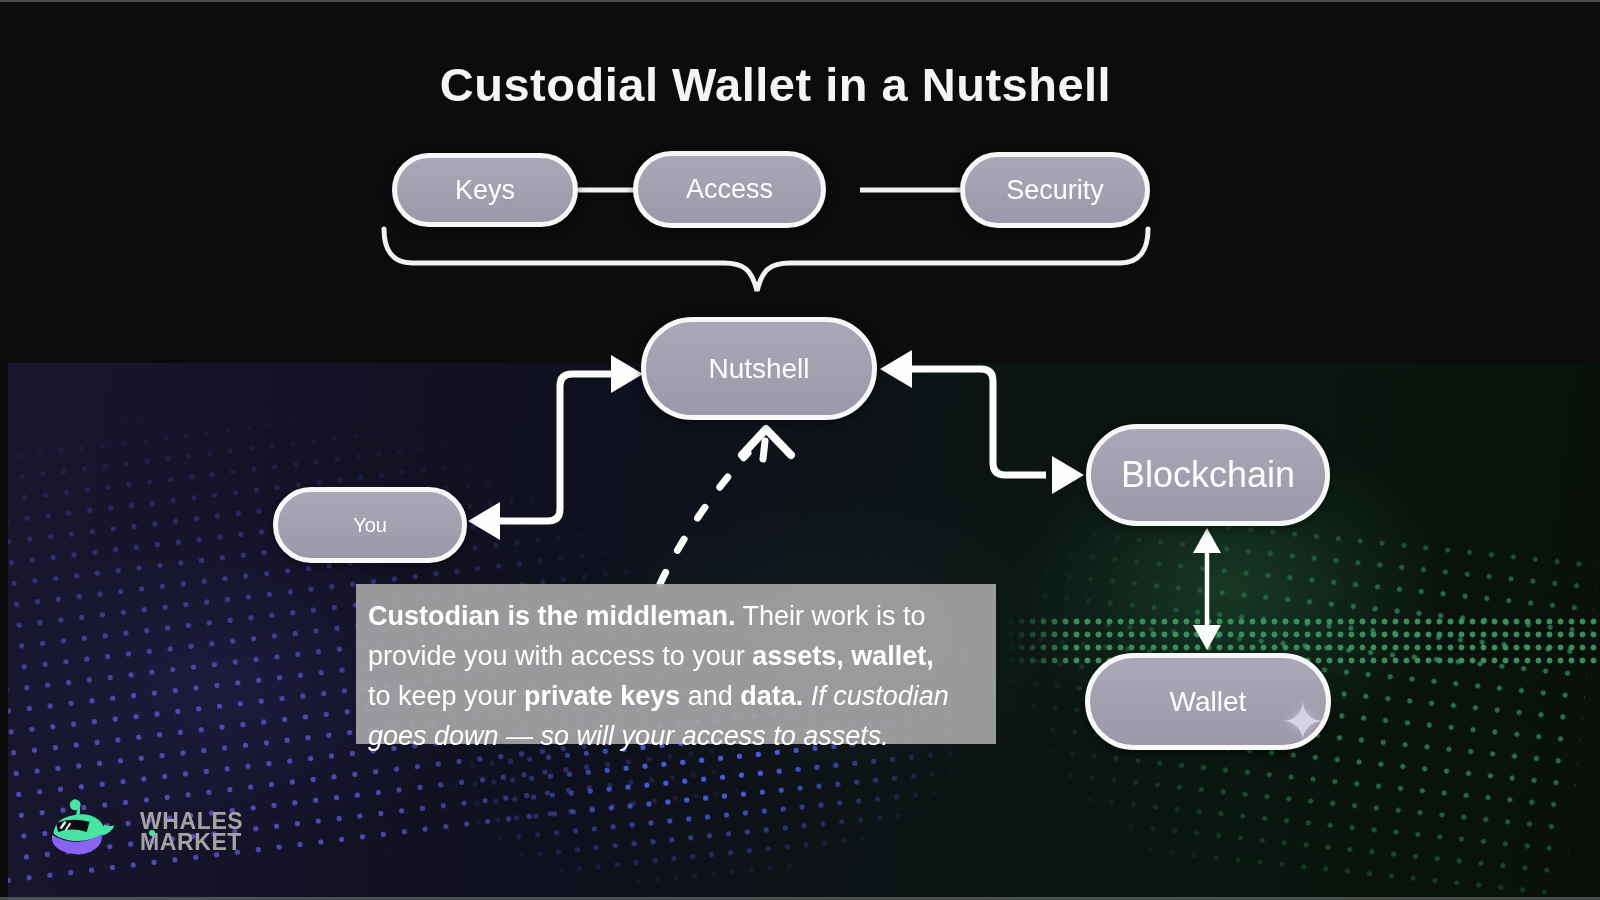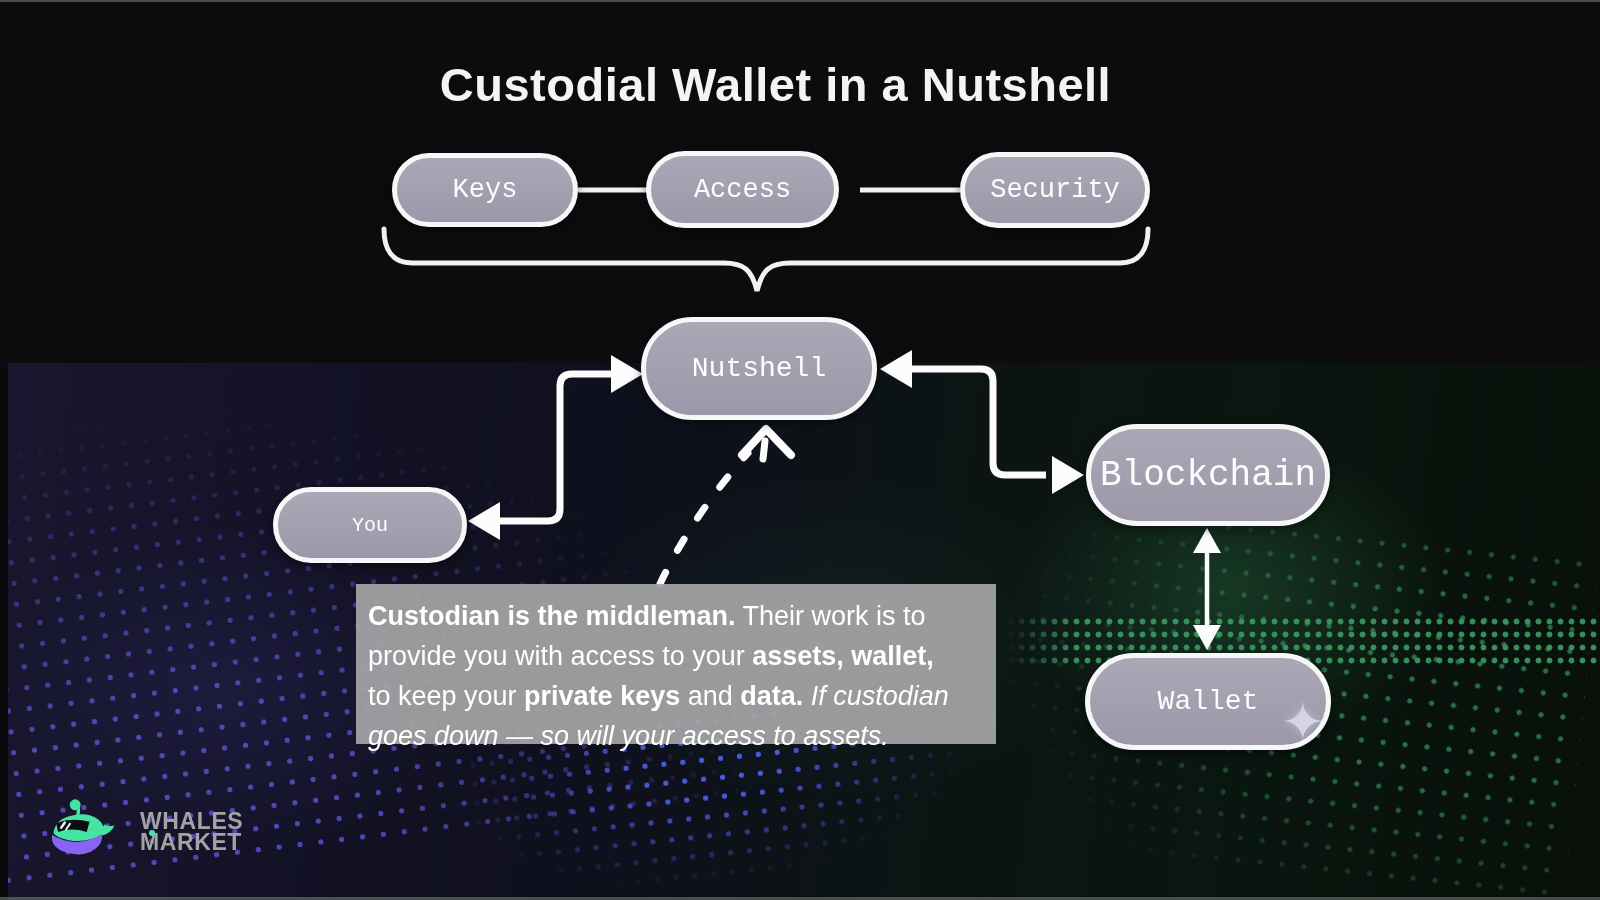--- a/index.html
+++ b/index.html
@@ -74,24 +74,23 @@
   
   .node {
     position: absolute;
     background: linear-gradient(180deg, #aaa8b6, #9b99a9);
     border: 5px solid #f7f7f8;
     border-radius: 999px;
     display: flex; align-items: center; justify-content: center;
     color: #fdfdfe;
     box-shadow: 0 3px 10px rgba(0,0,0,0.45);
     font-size: 27px;
-    font-family: Liberation Mono, monospace;
   }
   .node-keys      { left: 392px;  top: 153px; width: 186px; height: 74px; }
-  .node-access    { left: 646px;  top: 151px; width: 193px; height: 77px; }
+  .node-access    { left: 633px;  top: 151px; width: 193px; height: 77px; }
   .node-security  { left: 960px;  top: 152px; width: 190px; height: 76px; }
   .node-custodian { left: 641px;  top: 317px; width: 236px; height: 103px; font-size: 28px; }
   .node-you       { left: 273px;  top: 487px; width: 194px; height: 76px; font-size: 20px; }
   .node-blockchain{ left: 1086px; top: 424px; width: 244px; height: 102px; font-size: 36px; }
   .node-wallet    { left: 1085px; top: 653px; width: 246px; height: 97px; font-size: 28px; }
   
   .note {
     position: absolute; left: 356px; top: 584px; width: 640px; height: 160px;
     background: rgba(165,165,167,0.93);
     padding: 12px 12px 0 12px;

